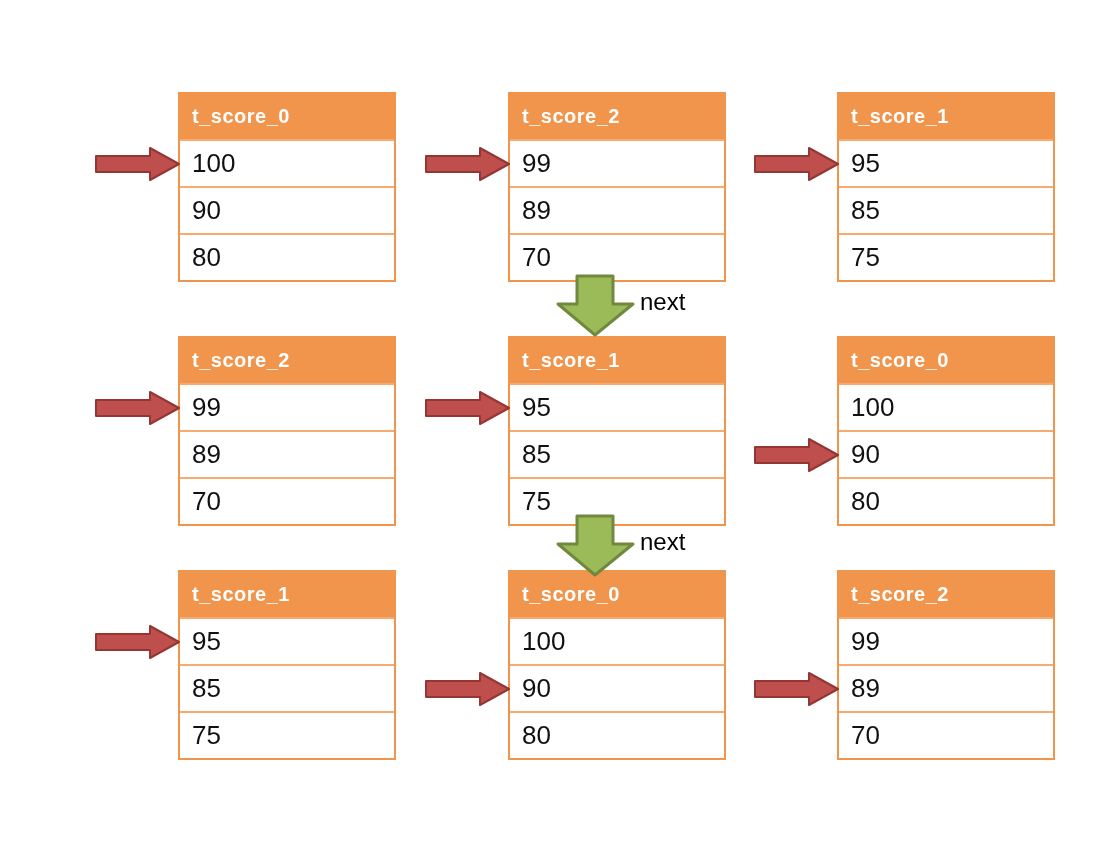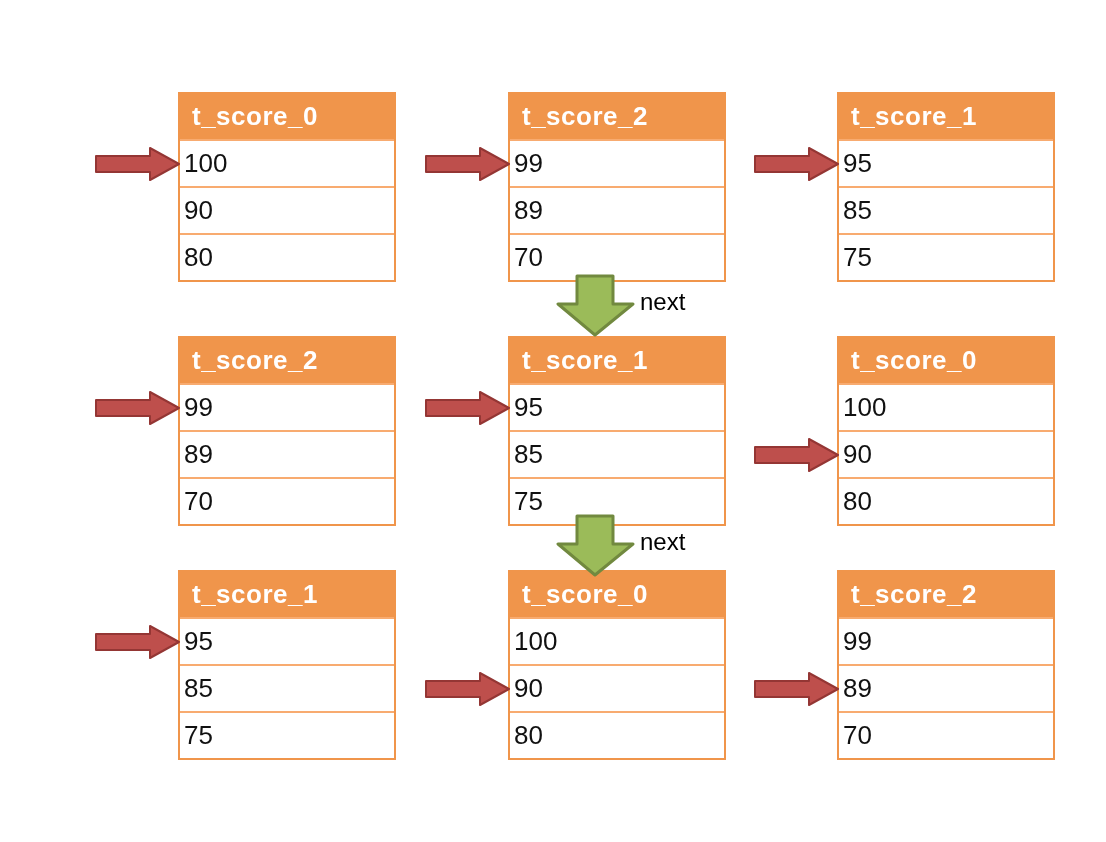--- a/index.html
+++ b/index.html
@@ -19,29 +19,29 @@
   
   .table{
     width:218px;background:#ffffff;
     border:2px solid var(--table_outer_border,#F0954B);
     box-sizing:border-box;
   }
   .thead{
     height:45px;line-height:45px;
     background:var(--table_header_bg,#F0954B);
     color:var(--table_header_text,#fff);
-    font-weight:bold;font-size:26px;
+    font-weight:bold;font-size:20px;
     padding-left:12px;
     letter-spacing:0.5px;
   }
   .cell{
     height:45px;line-height:45px;
     border-top:2px solid var(--table_row_border,#F8AB70);
     color:var(--cell_text,#111);
-    font-size:26px;padding-left:4px;
+    font-size:26px;padding-left:12px;
     background:#ffffff;
   }
 
   
   .red-arrow{
     position:absolute;left:-83px;width:86px;height:36px;z-index:3;display:block;
   }
   .red-arrow svg{display:block;width:86px;height:36px;}
   .red-arrow path{
     fill:var(--red_arrow_fill,#BE4F4C);

